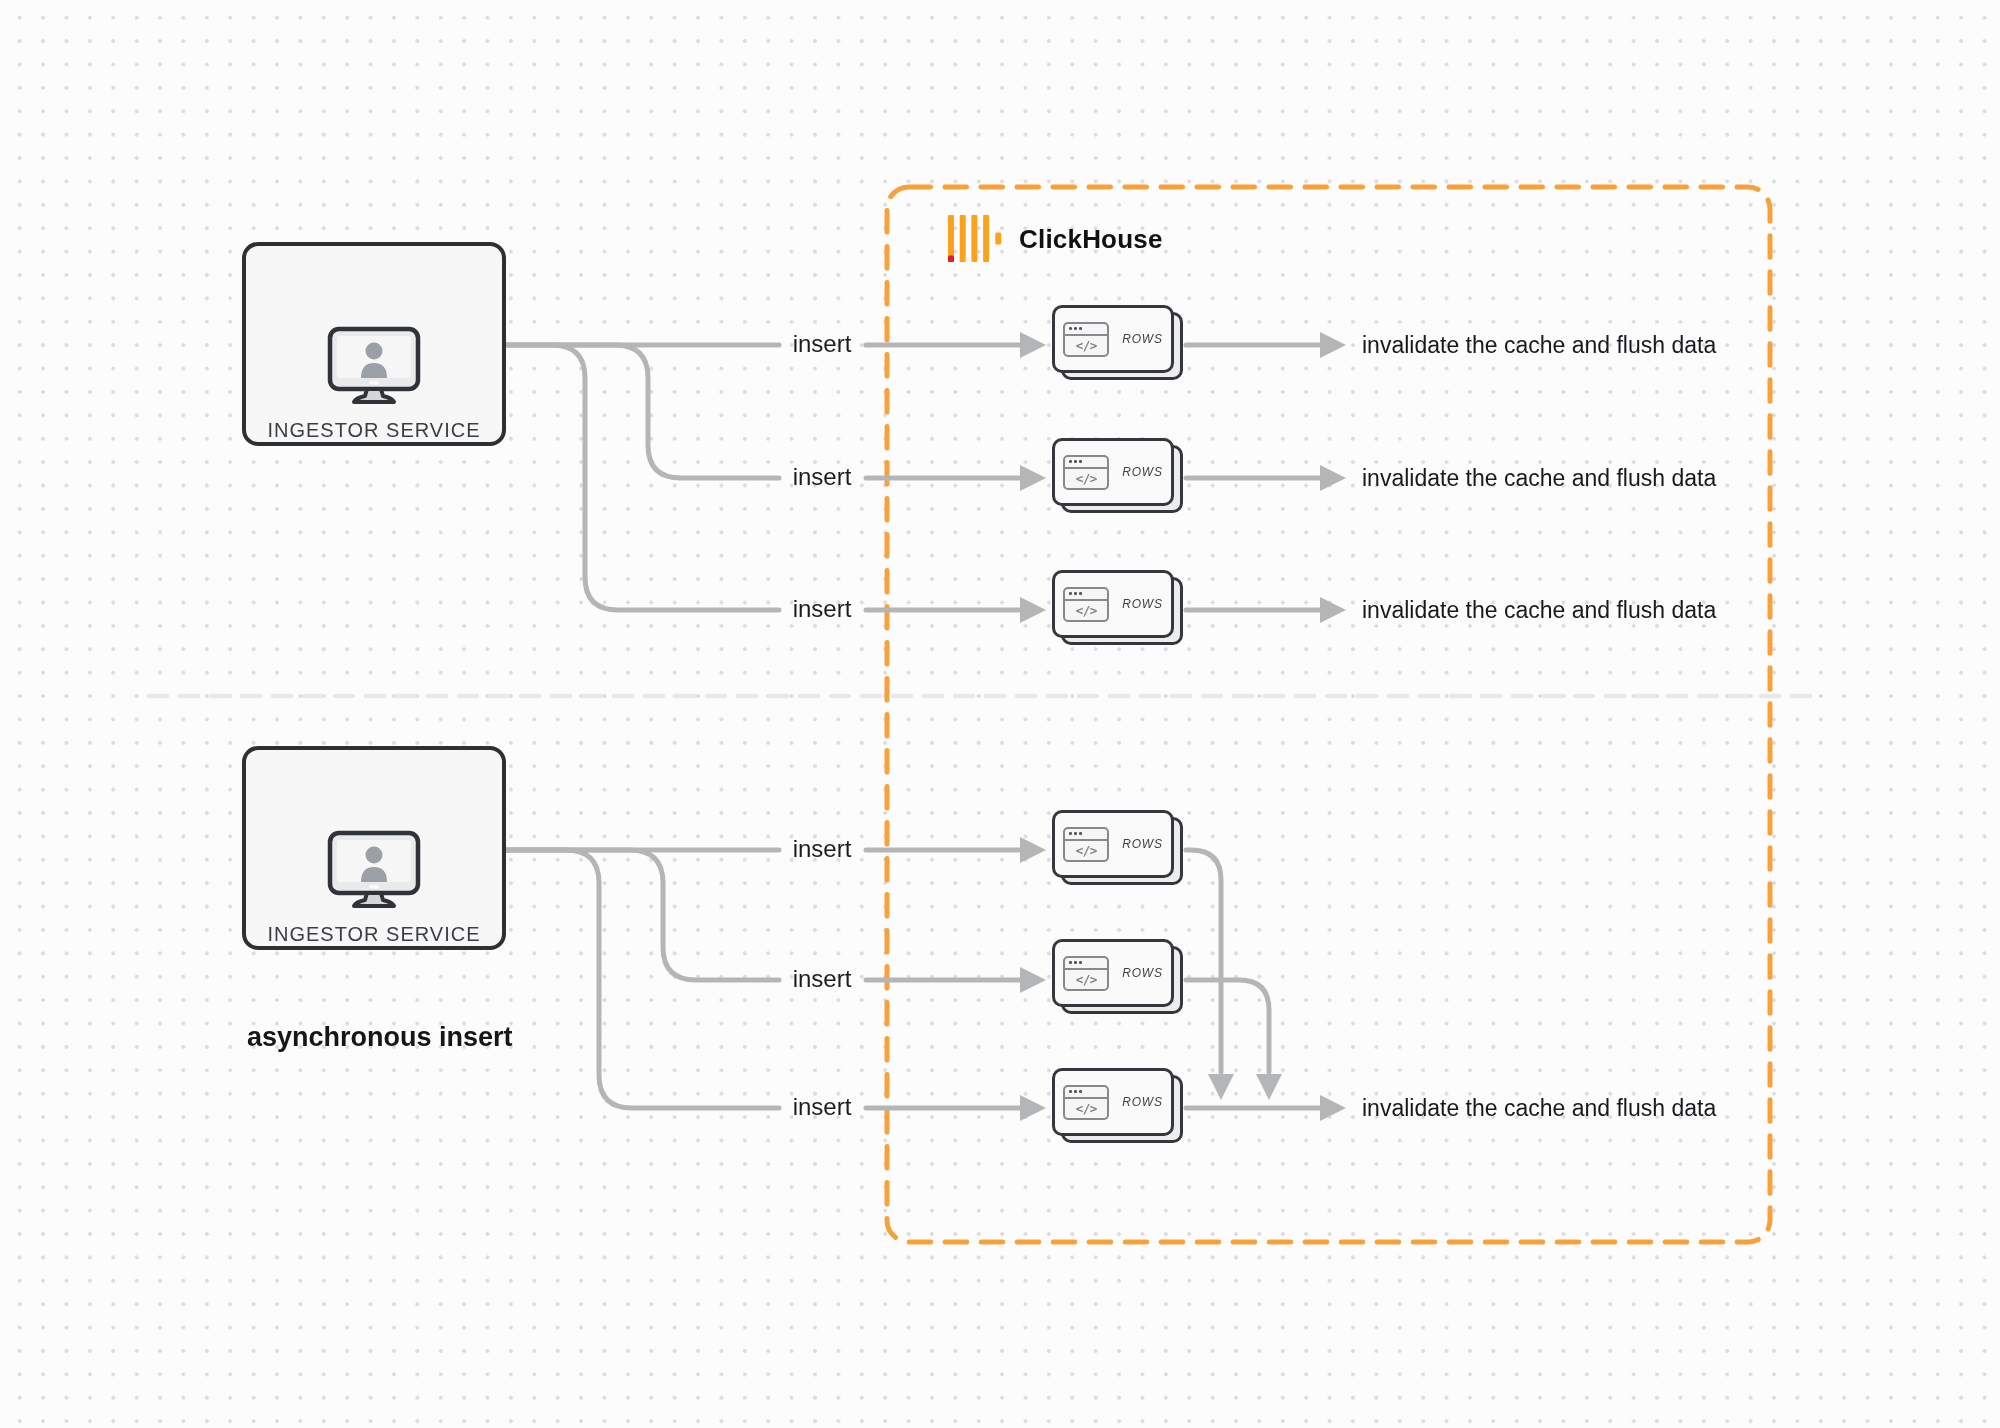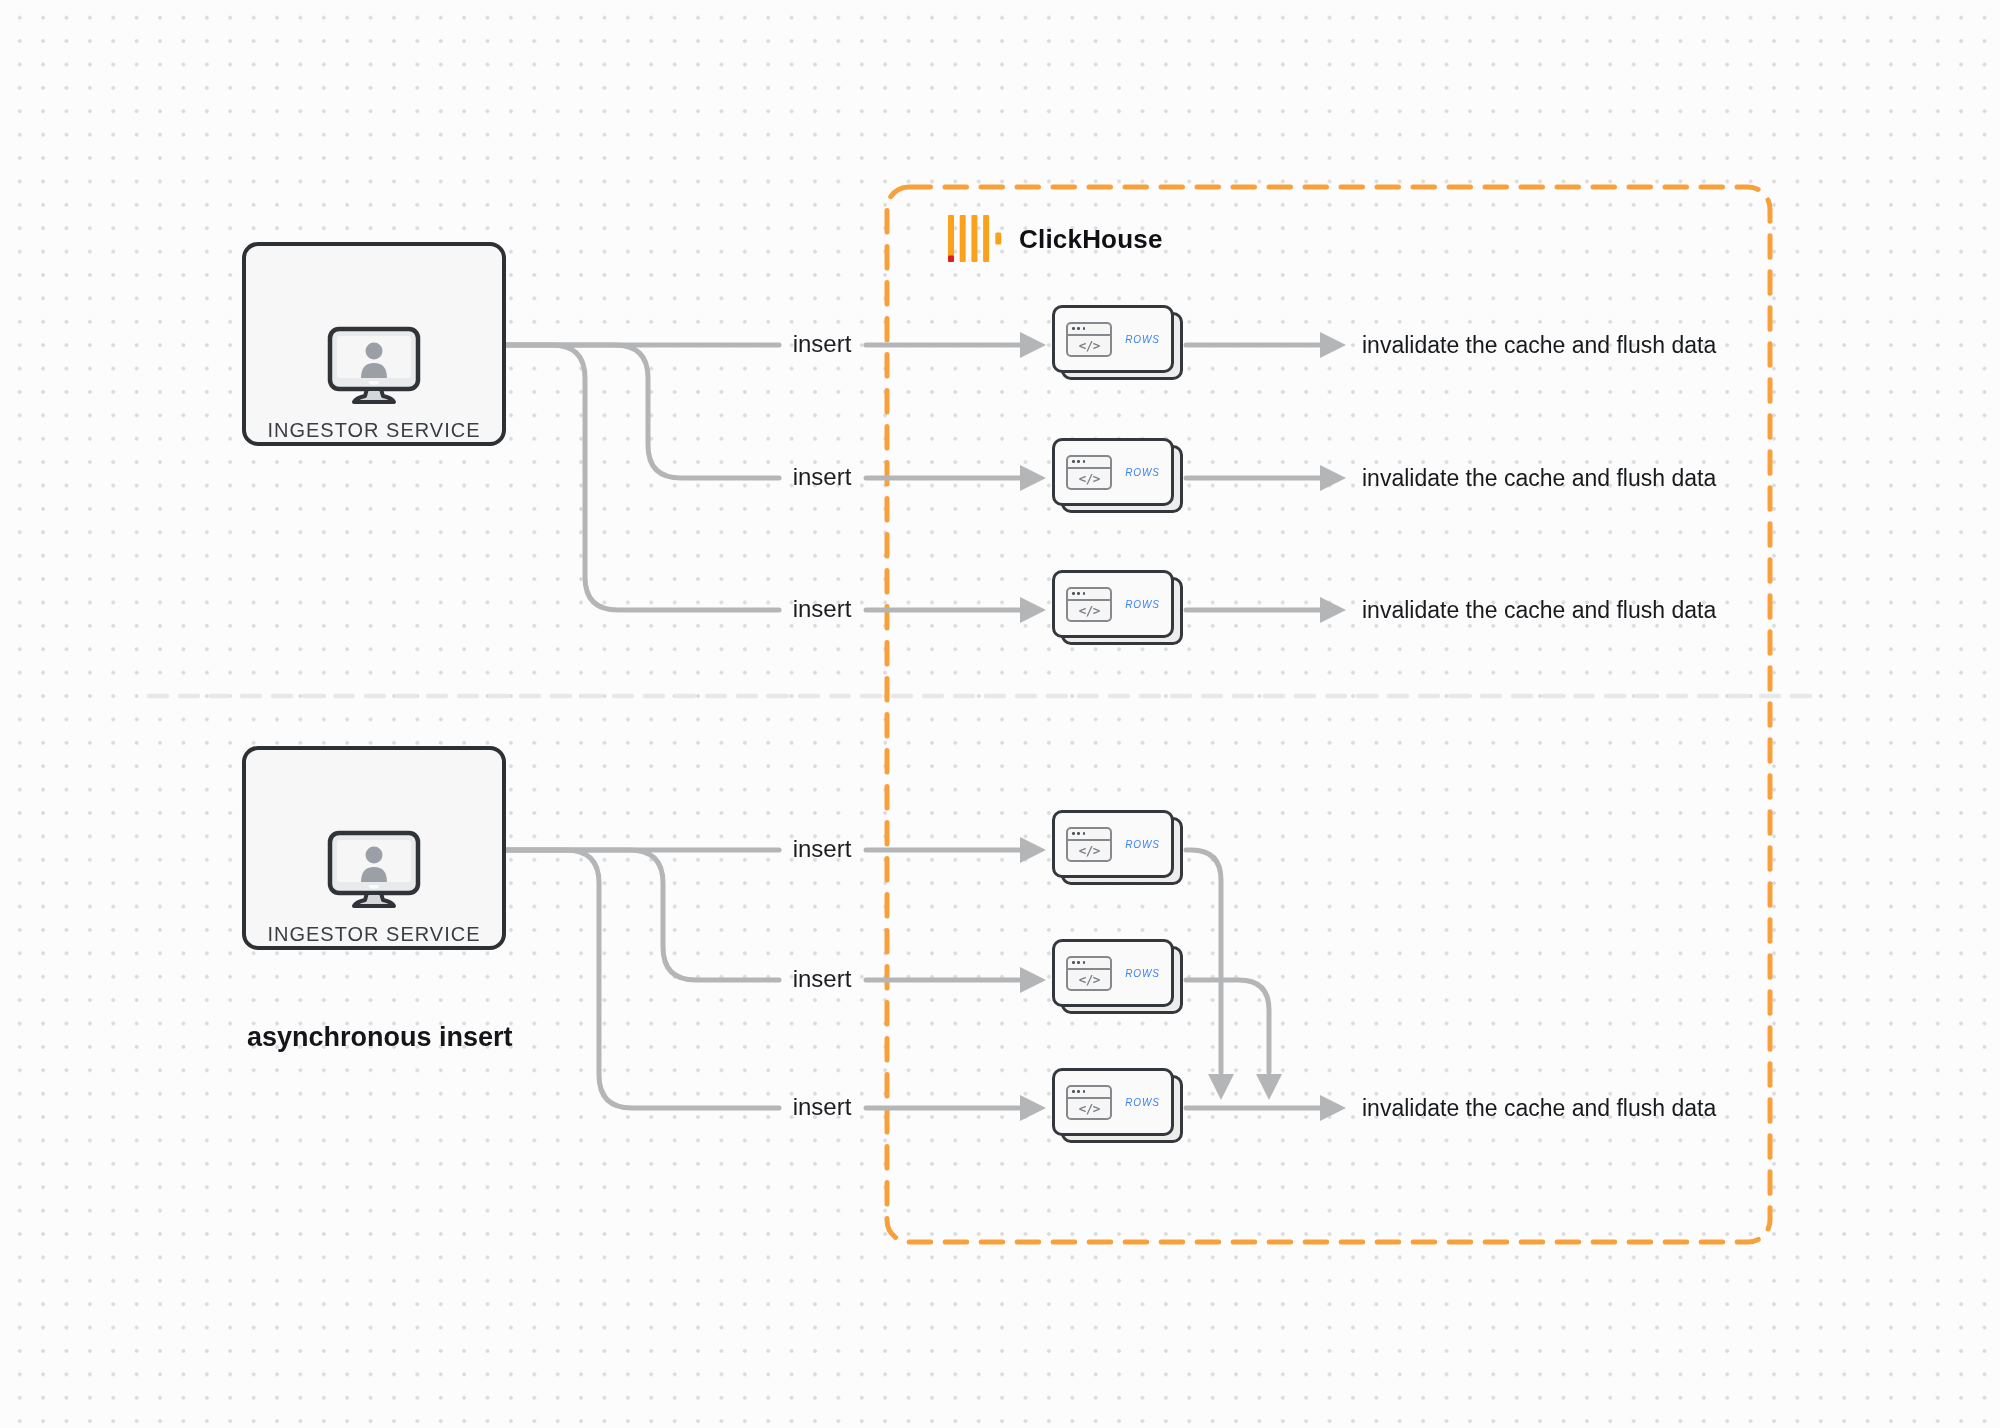--- a/index.html
+++ b/index.html
@@ -51,21 +51,21 @@
   .code-window .bar{
     height:10px;border-bottom:2.5px solid #85888c;display:flex;align-items:center;gap:2.5px;padding-left:4px;
   }
   .code-window .dot{width:2.6px;height:2.6px;border-radius:50%;background:#515458;}
   .code-window .glyph{
     flex:1;display:flex;align-items:center;justify-content:center;
     font-family:"DejaVu Sans Mono",monospace;font-size:12.5px;font-weight:700;color:#7e8285;
     letter-spacing:-.5px;
   }
   .rows-label{
-    font-style:italic;font-size:10px;font-weight:500;letter-spacing:.8px;color:#3b82f6;
+    font-style:italic;font-size:12px;font-weight:500;letter-spacing:.8px;color:#404040;
   }
 
   
   .edge-label{
     position:absolute;transform:translate(-50%,-50%);
     font-size:24px;color:#1b1d20;white-space:nowrap;text-align:right;
   }
   .outcome-label{
     position:absolute;left:1362px;transform:translateY(-50%);
     font-size:23px;color:#17191c;white-space:nowrap;

